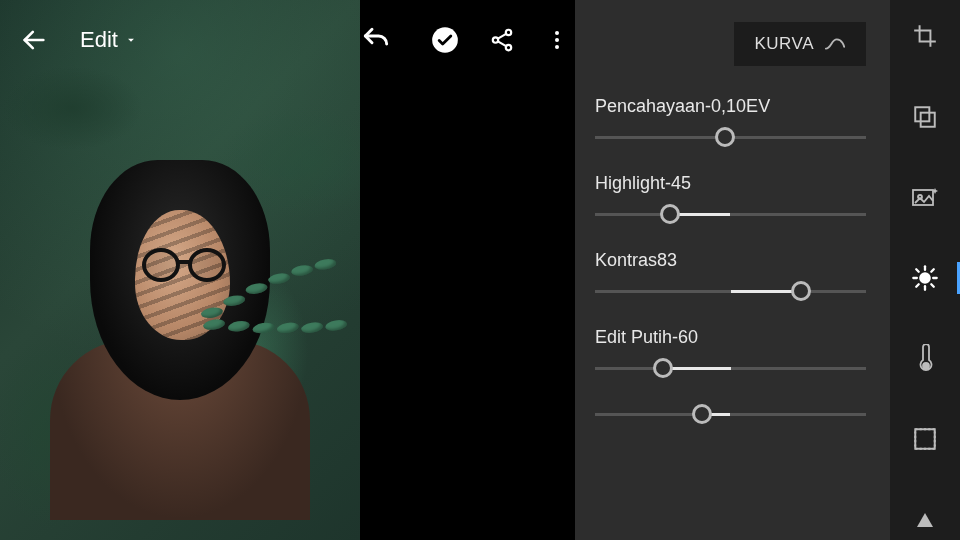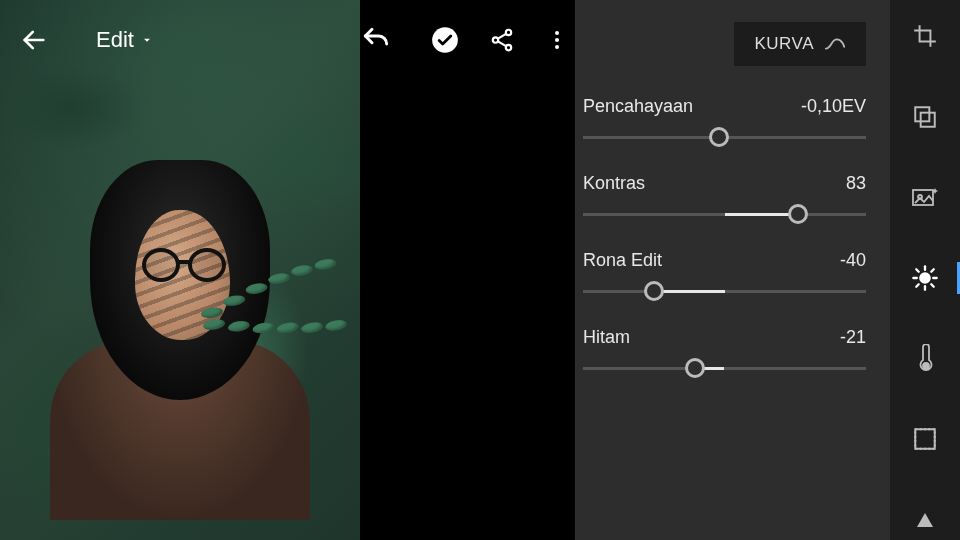--- a/index.html
+++ b/index.html
@@ -48,38 +48,38 @@
     background: radial-gradient(ellipse at 50% 0%, #6b4a3a, #3a2820 70%);
     border-radius: 80px 80px 0 0;
   }
   .preview .leafspray {
     position:absolute; width:180px; height:100px;
   }
   .preview .leafspray span{
     position:absolute; width:22px; height:10px; background:#3d7a5c; border-radius:50%;
     box-shadow: inset -2px -2px 3px rgba(0,0,0,.3);
   }
-  .overlay { position: absolute; top: 0; left: 0; right: 0; height: 80px; display: flex; align-items: center; padding: 0 20px; gap: 28px; }
+  .overlay { position: absolute; top: 0; left: 0; right: 0; height: 80px; display: flex; align-items: center; padding: 0 20px; gap: 12px; }
   .overlay .edit-wrap { display: flex; align-items: center; gap: 6px; margin-left: 20px; }
   .overlay .title { color: #fff; font-size: 22px; font-weight: 500; }
   .overlay svg, .topbar svg { display: block; }
   .icon-btn { cursor: pointer; }
 
   .middle { position: relative; width: 215px; height: 540px; background: #000; }
   .topbar { position: absolute; top: 0; left: 0; right: 0; height: 80px; display: flex; align-items: center; justify-content: space-between; padding: 0 6px 0 0; }
   .topbar .left { padding-left: 0; }
   .topbar .group { display: flex; align-items: center; gap: 30px; }
 
-  .panel { width: 315px; height: 540px; background: #2d2d2d; color: #ddd; padding: 14px 24px 0 8px; position: relative; }
+  .panel { width: 315px; height: 540px; background: #2d2d2d; color: #ddd; padding: 14px 24px 0 20px; position: relative; }
   .panel-header { display: flex; justify-content: flex-end; padding: 8px 0 30px 0; }
   .kurva-btn { background: #1c1c1c; color: #ddd; font-size: 17px; letter-spacing: .5px; padding: 12px 20px; display: flex; align-items: center; gap: 10px; cursor: pointer; }
   .kurva-btn svg { opacity: .8; }
 
   .sliders { display: flex; flex-direction: column; gap: 26px; }
-  .slider-row .labels { display: flex; justify-content: space-between; font-size: 18px; color: #e8e8e8; margin-bottom: 10px; }
+  .slider-row .labels { display: flex; justify-content: flex-start; font-size: 18px; color: #e8e8e8; margin-bottom: 10px; }
   .track { position: relative; height: 20px; }
   .track .rail { position: absolute; left: 0; right: 0; top: 9px; height: 3px; background: #555; }
   .track .fill { position: absolute; top: 9px; height: 3px; background: #e8e8e8; }
   .track .thumb { position: absolute; top: 0; width: 20px; height: 20px; border-radius: 50%; background: #2d2d2d; border: 3px solid #bbb; transform: translateX(-50%); cursor: pointer; }
 
   .toolrail { width: 70px; height: 540px; background: #1d1d1d; display: flex; flex-direction: column; align-items: center; padding-top: 16px; gap: 40px; position: relative; }
   .toolrail .tool { width: 70px; height: 44px; display: flex; align-items: center; justify-content: center; color: #bcbcbc; cursor: pointer; position: relative; }
   .toolrail .tool.active { color: #fff; }
   .toolrail .tool.active::after { content: ''; position: absolute; right: 0; top: 4px; bottom: 4px; width: 3px; background: #4aa3ff; }
 </style>
@@ -183,45 +183,52 @@
             <span>-0,10EV</span>
           </div>
           <div class="track">
             <div class="rail"></div>
             <div class="fill" style="left: 48%; width: 2%;"></div>
             <div class="thumb" style="left: 48%;"></div>
           </div>
         </div>
         <div class="slider-row">
           <div class="labels">
+            <span>Highlight</span>
+            <span>-45</span>
+          </div>
+          <div class="track">
+            <div class="rail"></div>
+            <div class="fill" style="left: 27.5%; width: 22.5%;"></div>
+            <div class="thumb" style="left: 27.5%;"></div>
+          </div>
+        </div>
+        <div class="slider-row">
+          <div class="labels">
             <span>Kontras</span>
             <span>83</span>
           </div>
           <div class="track">
             <div class="rail"></div>
             <div class="fill" style="left: 50%; width: 26%;"></div>
             <div class="thumb" style="left: 76%;"></div>
           </div>
         </div>
         <div class="slider-row">
           <div class="labels">
-            <span>Rona Edit</span>
-            <span>-40</span>
+            <span>Edit Putih</span>
+            <span>-60</span>
           </div>
           <div class="track">
             <div class="rail"></div>
             <div class="fill" style="left: 25%; width: 25%;"></div>
             <div class="thumb" style="left: 25%;"></div>
           </div>
         </div>
         <div class="slider-row">
-          <div class="labels">
-            <span>Hitam</span>
-            <span>-21</span>
-          </div>
           <div class="track">
             <div class="rail"></div>
             <div class="fill" style="left: 39.5%; width: 10.5%;"></div>
             <div class="thumb" style="left: 39.5%;"></div>
           </div>
         </div>
       </div>
   </div>
 
   <div class="toolrail">

